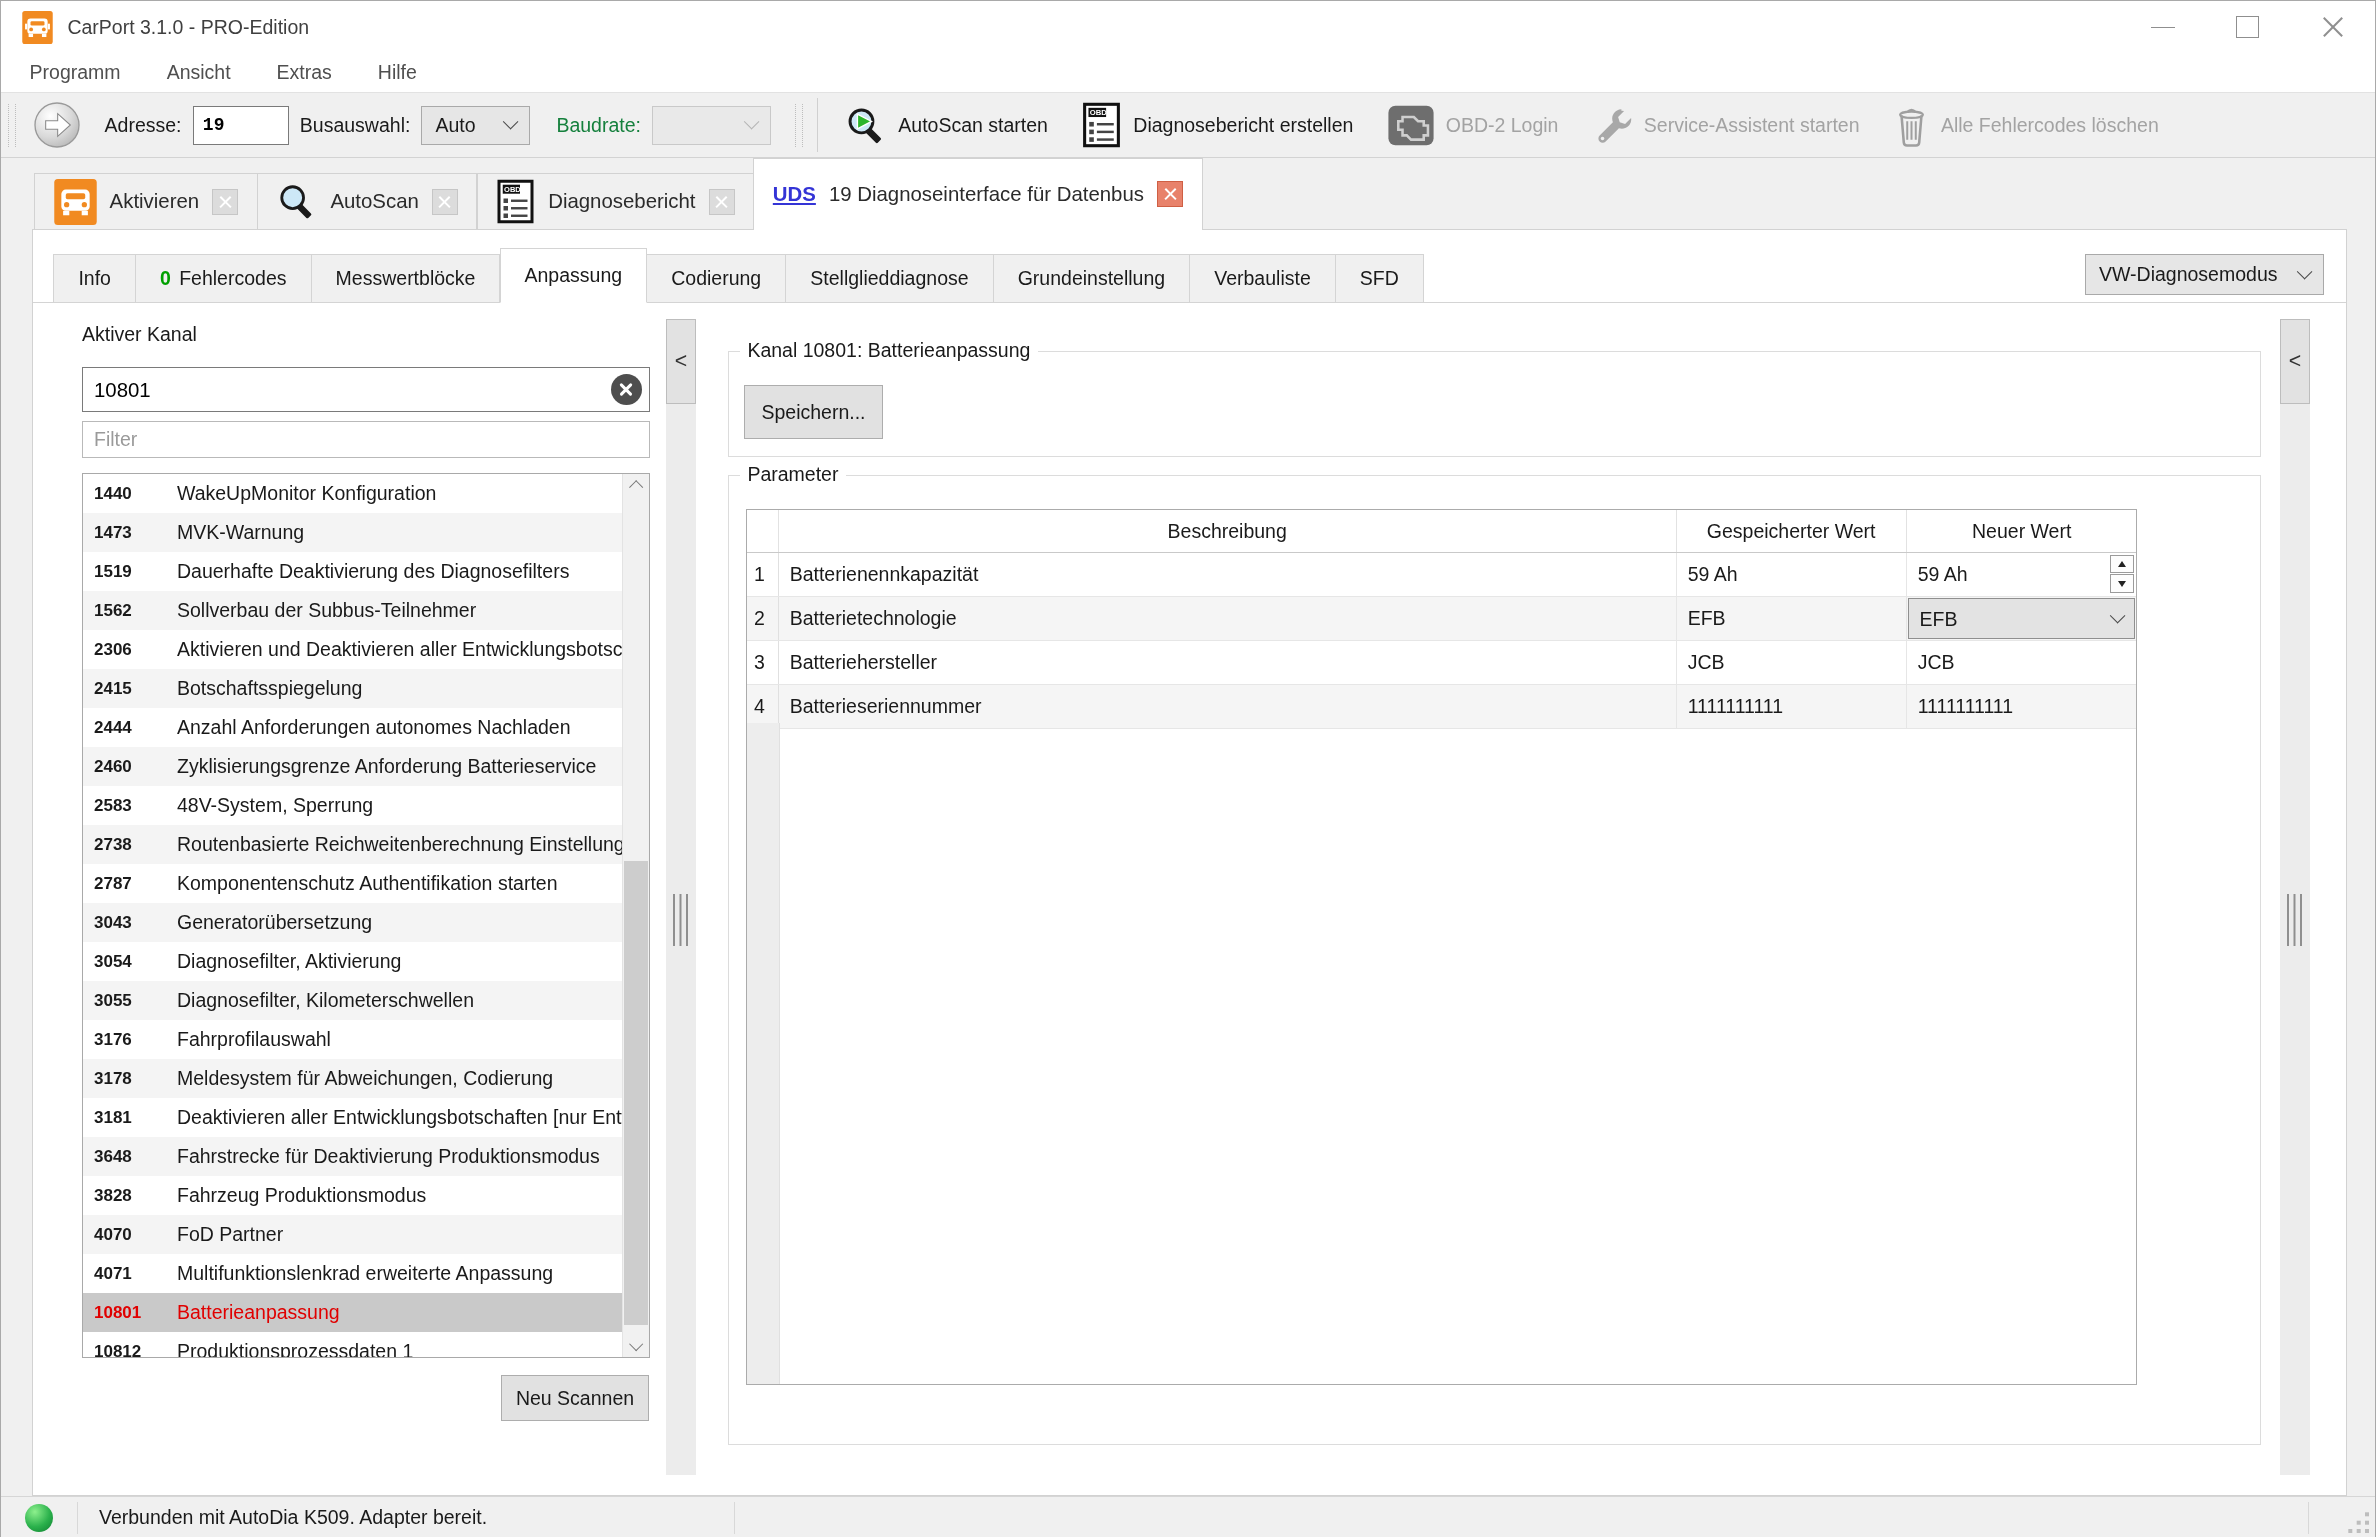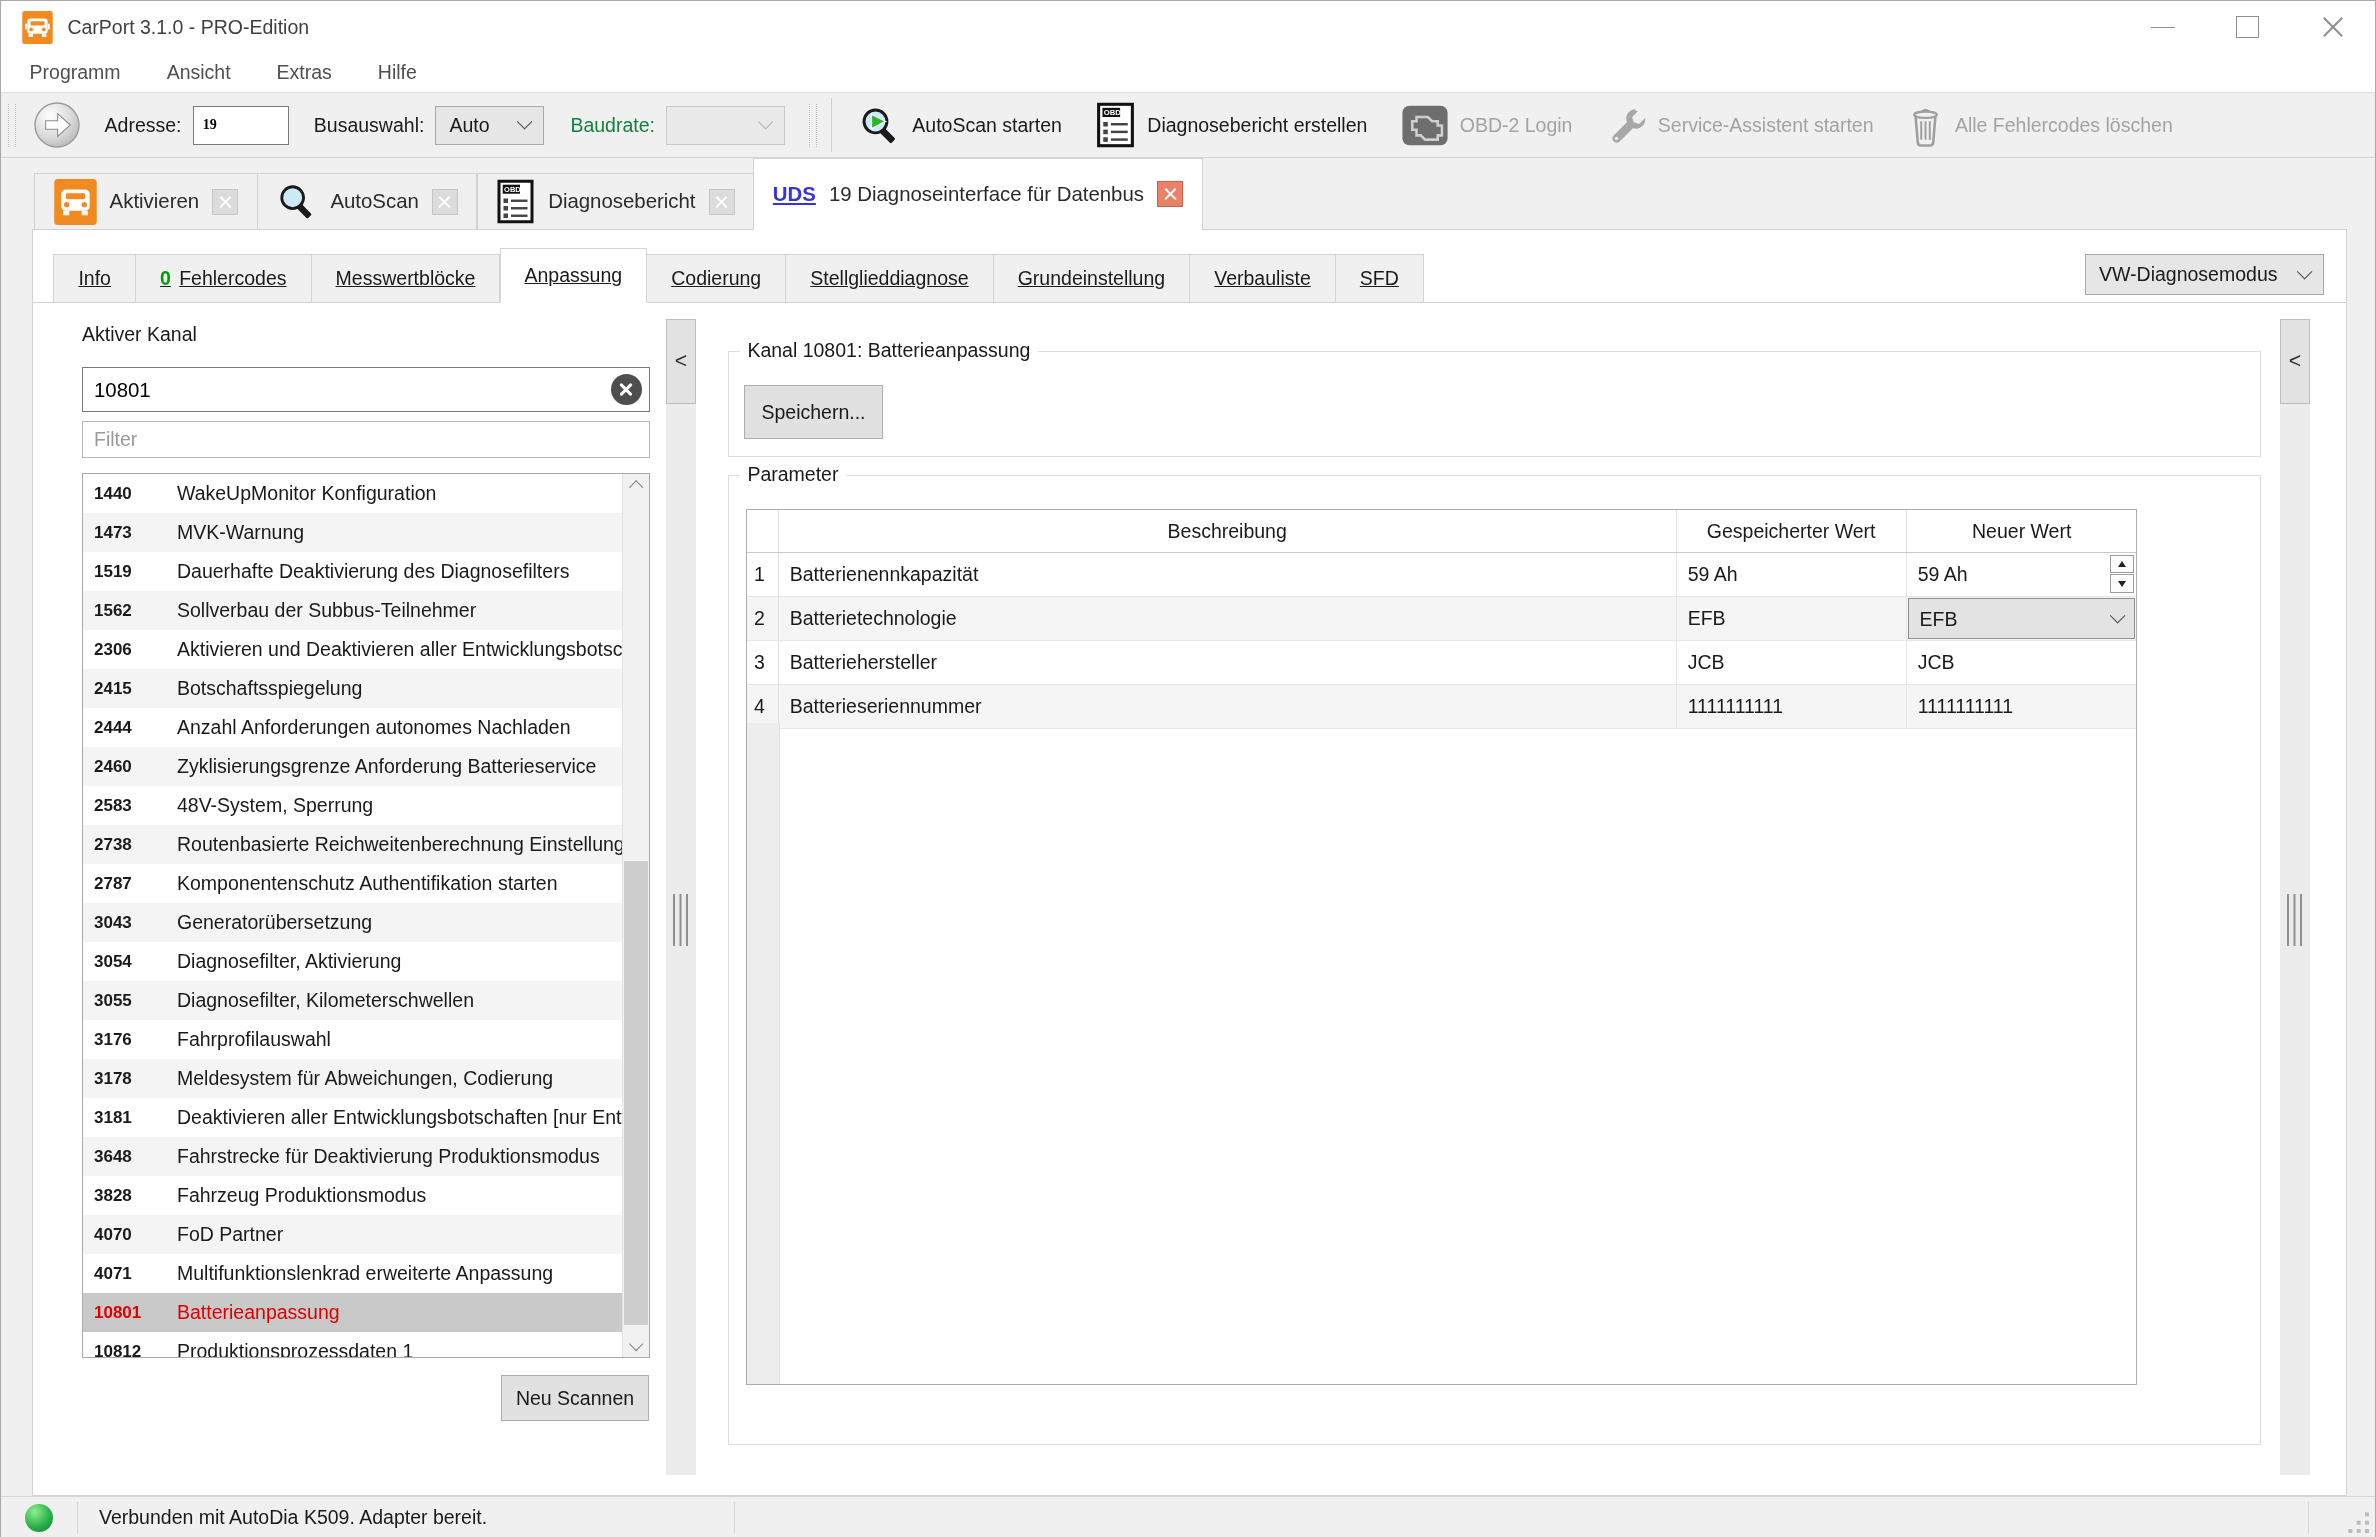--- a/index.html
+++ b/index.html
@@ -24,21 +24,21 @@
   .menuitem{padding:0 23px;color:#4f4f4f;line-height:39px;}
 
   
   #toolbar{position:absolute;left:0;top:91px;right:0;height:64px;background:#f0f0f0;
            border-top:0.9px solid #e2e2e2;border-bottom:0.9px solid #d3d3d3;display:flex;align-items:center;}
   .vgrip{width:5.6px;height:43px;border-left:1.9px dotted #bdbdbd;border-right:1.9px dotted #bdbdbd;margin:0 5.6px 0 7.4px;flex:none;}
   .tsep{width:0.9px;height:54px;background:#d0d0d0;margin:0 9.3px;flex:none;}
   #gobtn{margin:0 13px 0 11px;flex:none;width:48px;height:48px;}
   .tlabel{margin:0 11px;}
   .tlabel.dis{color:#15803d;}
-  #addr-input{width:85px;height:37px;border:0.9px solid #7a7a7a;font-family:Liberation Serif, serif;font-size:14px;font-weight:bold;padding:0 0 0 9.3px;margin-right:14px;}
+  #addr-input{width:85px;height:37px;border:0.9px solid #7a7a7a;font-family:Liberation Mono, monospace;font-size:18px;font-weight:bold;padding:0 0 0 9.3px;margin-right:0;}
   .combo{height:39px;background:#e6e6e6;border:0.9px solid #a9a9a9;display:flex;align-items:center;padding:0 13px;box-sizing:border-box;}
   .combo .ctext{flex:1;white-space:nowrap;}
   .chev{width:10.2px;height:10.2px;border-right:1.9px solid #4a4a4a;border-bottom:1.9px solid #4a4a4a;transform:rotate(45deg) translate(-1.9px,-1.9px);flex:none;}
   .combo.dis{background:#e9e9e9;border-color:#c9c9c9;}
   .combo.dis .chev{border-color:#b5b5b5;}
   #bus-combo{width:109px;margin-right:15px;}
   #baud-combo{width:119px;}
   .tbtn{display:flex;align-items:center;gap:11px;padding:0 16.7px;height:54px;white-space:nowrap;}
   .tbtn .lbl{font-size:19.5px;}
   .tbtn.dis .lbl{color:#a3a3a3;}
@@ -53,21 +53,21 @@
   .xbtn::before,.xbtn::after{content:"";position:absolute;left:4.6px;top:11px;width:15px;height:2.3px;background:#fff;}
   .xbtn::before{transform:rotate(45deg);} .xbtn::after{transform:rotate(-45deg);}
   .xbtn.red{background:#e8826b;border-color:#cf5f44;}
   .udsmark{font-weight:bold;color:#3434d6;text-decoration:underline;font-size:20.4px;}
 
   
   #card{position:absolute;left:31px;top:228px;width:2315px;height:1267px;background:#fff;border:0.9px solid #d2d2d2;box-sizing:border-box;}
 
   
   #subtabbar{position:absolute;left:0;top:16.7px;right:0;height:55px;border-bottom:0.9px solid #d4d4d4;
-             display:flex;align-items:flex-end;padding-left:20.4px;text-decoration:underline;}
+             display:flex;align-items:flex-end;padding-left:20.4px;}
   .subtab{height:48px;line-height:48px;padding:0 24px;background:#f0f0f0;border:0.9px solid #d4d4d4;border-bottom:none;
           margin-right:-0.9px;display:flex;align-items:center;gap:8.3px;box-sizing:border-box;white-space:nowrap;}
   .subtab.active{height:55px;background:#fff;margin-bottom:-0.9px;z-index:2;position:relative;border-bottom:0.9px solid #fff;}
   .badge{color:#00A000;font-weight:bold;}
   #mode-combo{position:absolute;right:22px;top:24px;width:239px;height:41px;}
 
   
   #lbl-aktiver-kanal{position:absolute;left:49px;top:93px;font-size:19.5px;}
   #active-input-wrap{position:absolute;left:49px;top:137px;width:568px;height:45px;border:0.9px solid #7a7a7a;background:#fff;box-sizing:border-box;}
   #active-input{position:absolute;left:0;top:0;width:506px;height:100%;border:none;outline:none;font-family:inherit;font-size:20.4px;padding-left:11px;background:transparent;}

